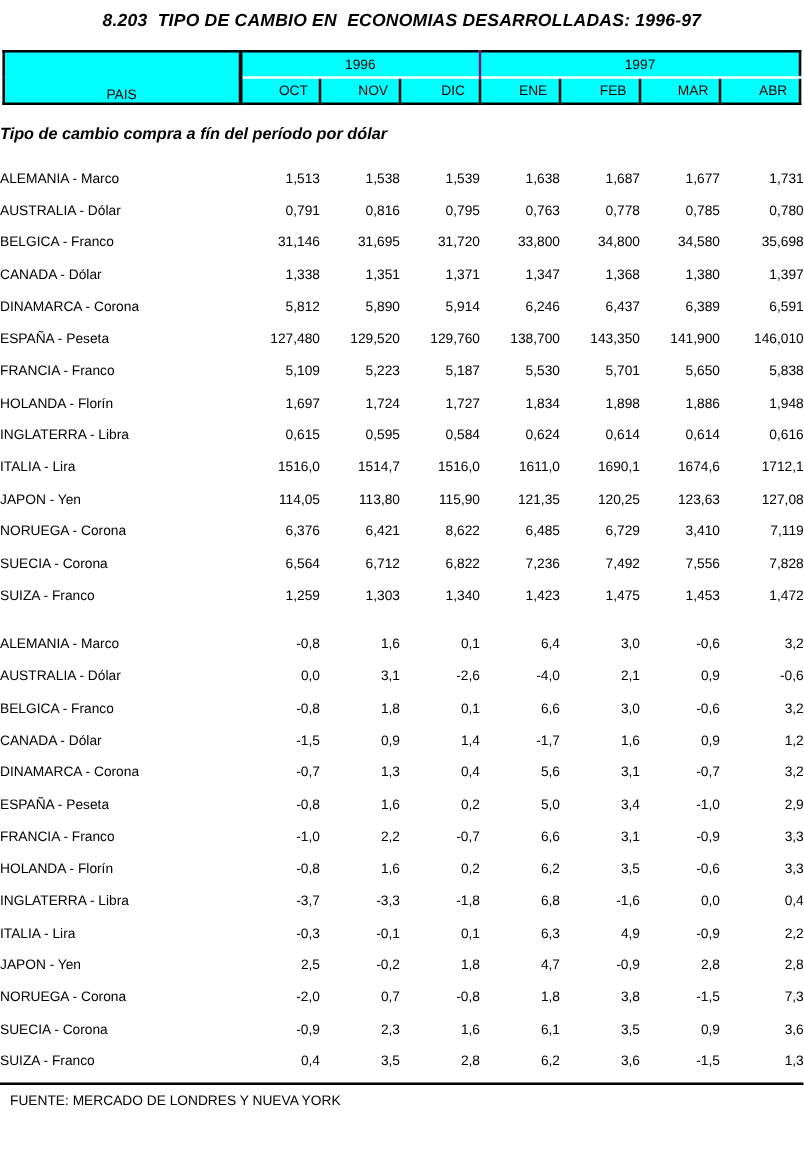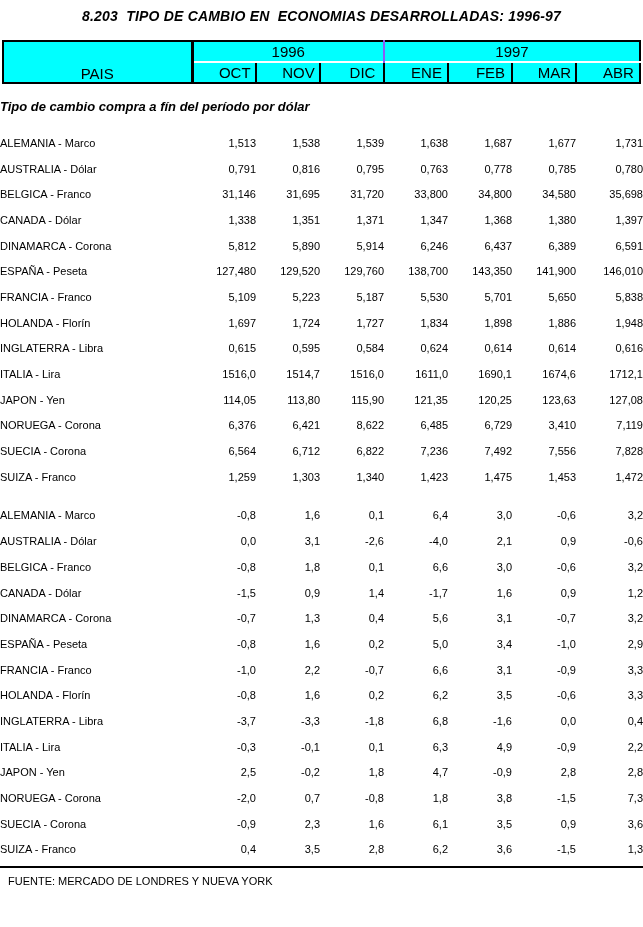--- a/index.html
+++ b/index.html
@@ -27,32 +27,32 @@
   }
   
   table.header-table {
     border-collapse: collapse;
     table-layout: fixed;
     width: 639px;
     margin: 16px auto 0 auto;
     border: 2px solid #000000;
   }
   table.header-table td {
-    font-size: 15px;
+    font-size: 11px;
     text-align: center;
     height: 19px;
     padding: 0;
     overflow: hidden;
   }
   td.pais-cell {
     vertical-align: bottom;
     padding-bottom: 3px;
     border-right: 3px solid #000000;
   }
-  tr.year-row td.year-cell-1997 { border-left: 2px solid #8b5cf6; }
+  tr.year-row td.year-cell-1997 { border-left: 2px solid #701a75; }
   tr.month-row td {
     border-top: 2px solid #ffffff;
     border-left: 2px solid #000000;
     padding-left: 21px;
   }
   tr.month-row td.first-month { border-left: none; }
   
   .section-heading {
     text-align: left;
     font-size: 13px;

